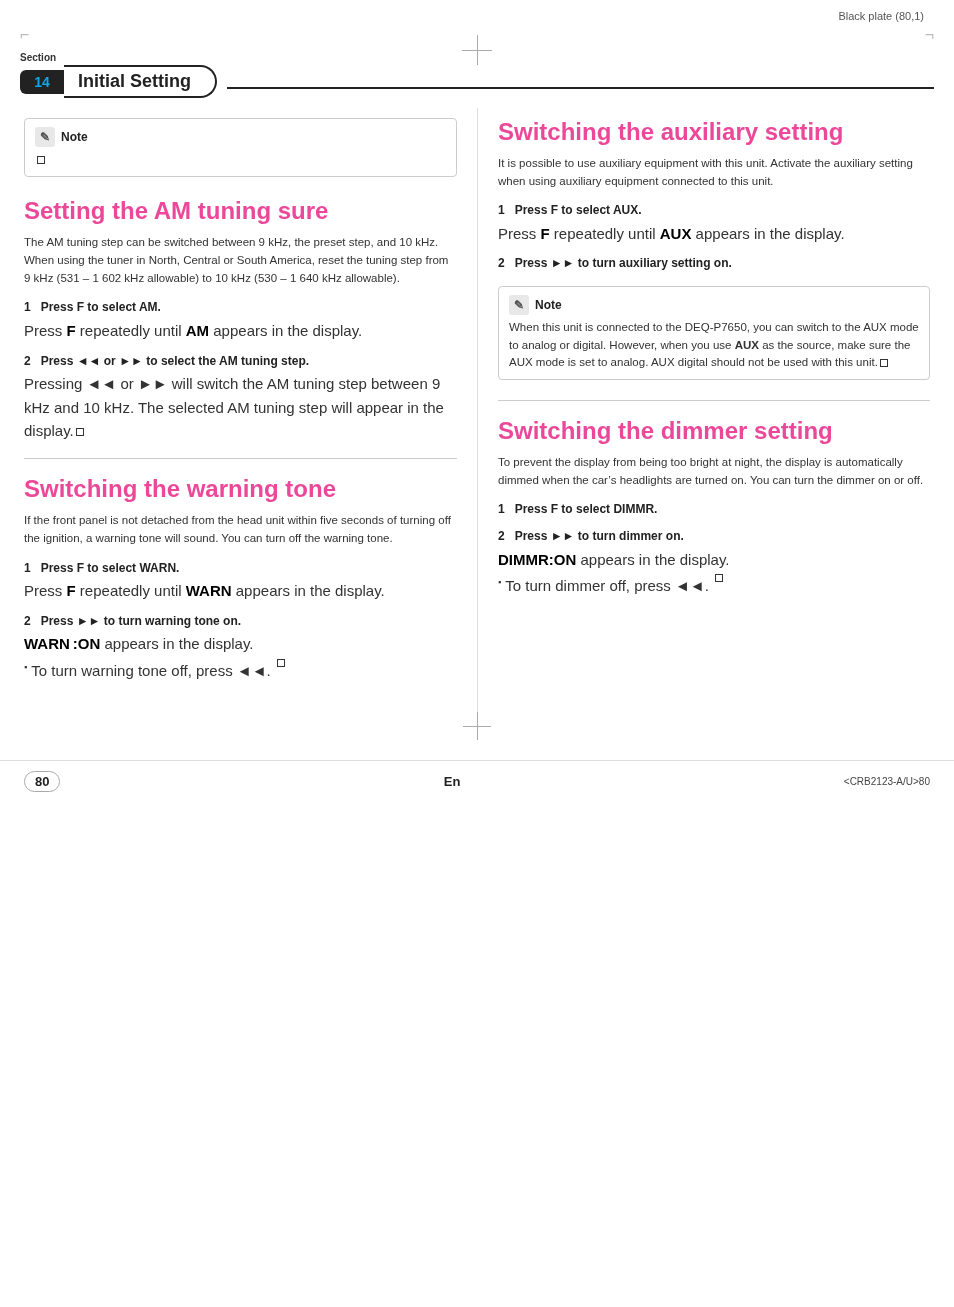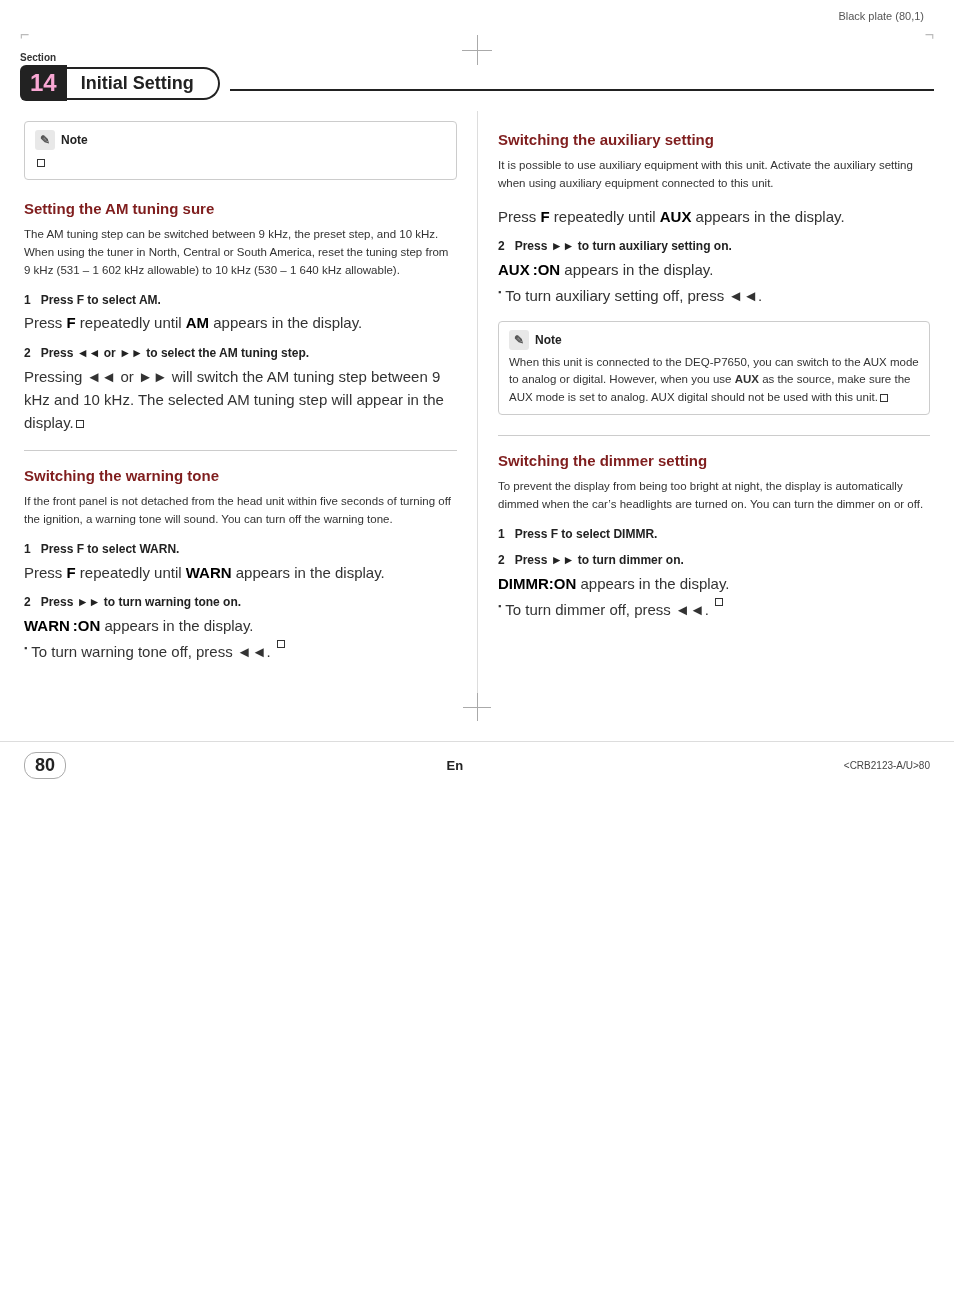--- a/index.html
+++ b/index.html
@@ -30,22 +30,22 @@
     }
     .section-label {
       font-size: 10px;
       font-weight: bold;
       color: #333;
       margin-bottom: 2px;
       display: block;
     }
     .section-number-box {
       background: #222;
-      color: #f9a8d4;
-      font-size: 24px;
+      color: #0ea5e9;
+      font-size: 14px;
       font-weight: bold;
       padding: 4px 10px;
       border-radius: 6px 0 0 6px;
       min-width: 44px;
       text-align: center;
     }
     .section-title-box {
       background: #fff;
       border: 2px solid #222;
       border-left: none;
@@ -122,25 +122,24 @@
       color: #555;
     }
     .note-text {
       font-size: 11.5px;
       line-height: 1.5;
       color: #333;
     }
 
     
     .section-content-title {
-      font-size: 15px;
-      font-weight: bold;
-      color: #7f1d1d;
+      font-size: 24px;
+      font-weight: bold;
+      color: #ec4899;
       margin-bottom: 8px;
-      margin-top: 10px;
       line-height: 1.2;
     }
     .section-content-desc {
       font-size: 11.5px;
       line-height: 1.55;
       color: #333;
       margin-bottom: 12px;
     }
 
     
@@ -198,21 +197,21 @@
       justify-content: space-between;
       align-items: center;
       padding: 10px 24px;
       margin-top: 20px;
       border-top: 1px solid #ddd;
     }
     .page-number-box {
       border: 1px solid #aaa;
       border-radius: 12px;
       padding: 2px 10px;
-      font-size: 18px;
+      font-size: 13px;
       font-weight: bold;
     }
     .footer-lang {
       font-size: 13px;
       font-weight: bold;
     }
     .footer-code {
       font-size: 10px;
       color: #444;
     }
@@ -341,34 +340,31 @@
 
   </div>
 
   <div class="col-right">
 
     <div>
       <div class="section-content-title">Switching the auxiliary setting</div>
       <div class="section-content-desc">It is possible to use auxiliary equipment with this unit. Activate the auxiliary setting when using auxiliary equipment connected to this unit.</div>
 
       <div class="step">
+        <div class="step-heading">
+          1&nbsp;&nbsp;&nbsp;Press F to select AUX.
+        </div>
         <div class="step-body">
           Press <b>F</b> repeatedly until <b>AUX</b> appears in the display.
         </div>
       </div>
 
       <div class="step">
         <div class="step-heading">
           2&nbsp;&nbsp;&nbsp;Press ►► to turn auxiliary setting on.
-        </div>
-        <div class="step-body">
-          <b>AUX :ON</b> appears in the display.
-          <div class="bullet-item">
-            To turn auxiliary setting off, press ◄◄.
-          </div>
         </div>
       </div>
     </div>
 
     <div class="note-box" style="margin-top:14px;">
       <div class="note-header">
         <span class="note-icon">✎</span>
         <span>Note</span>
       </div>
       <div class="note-text">

